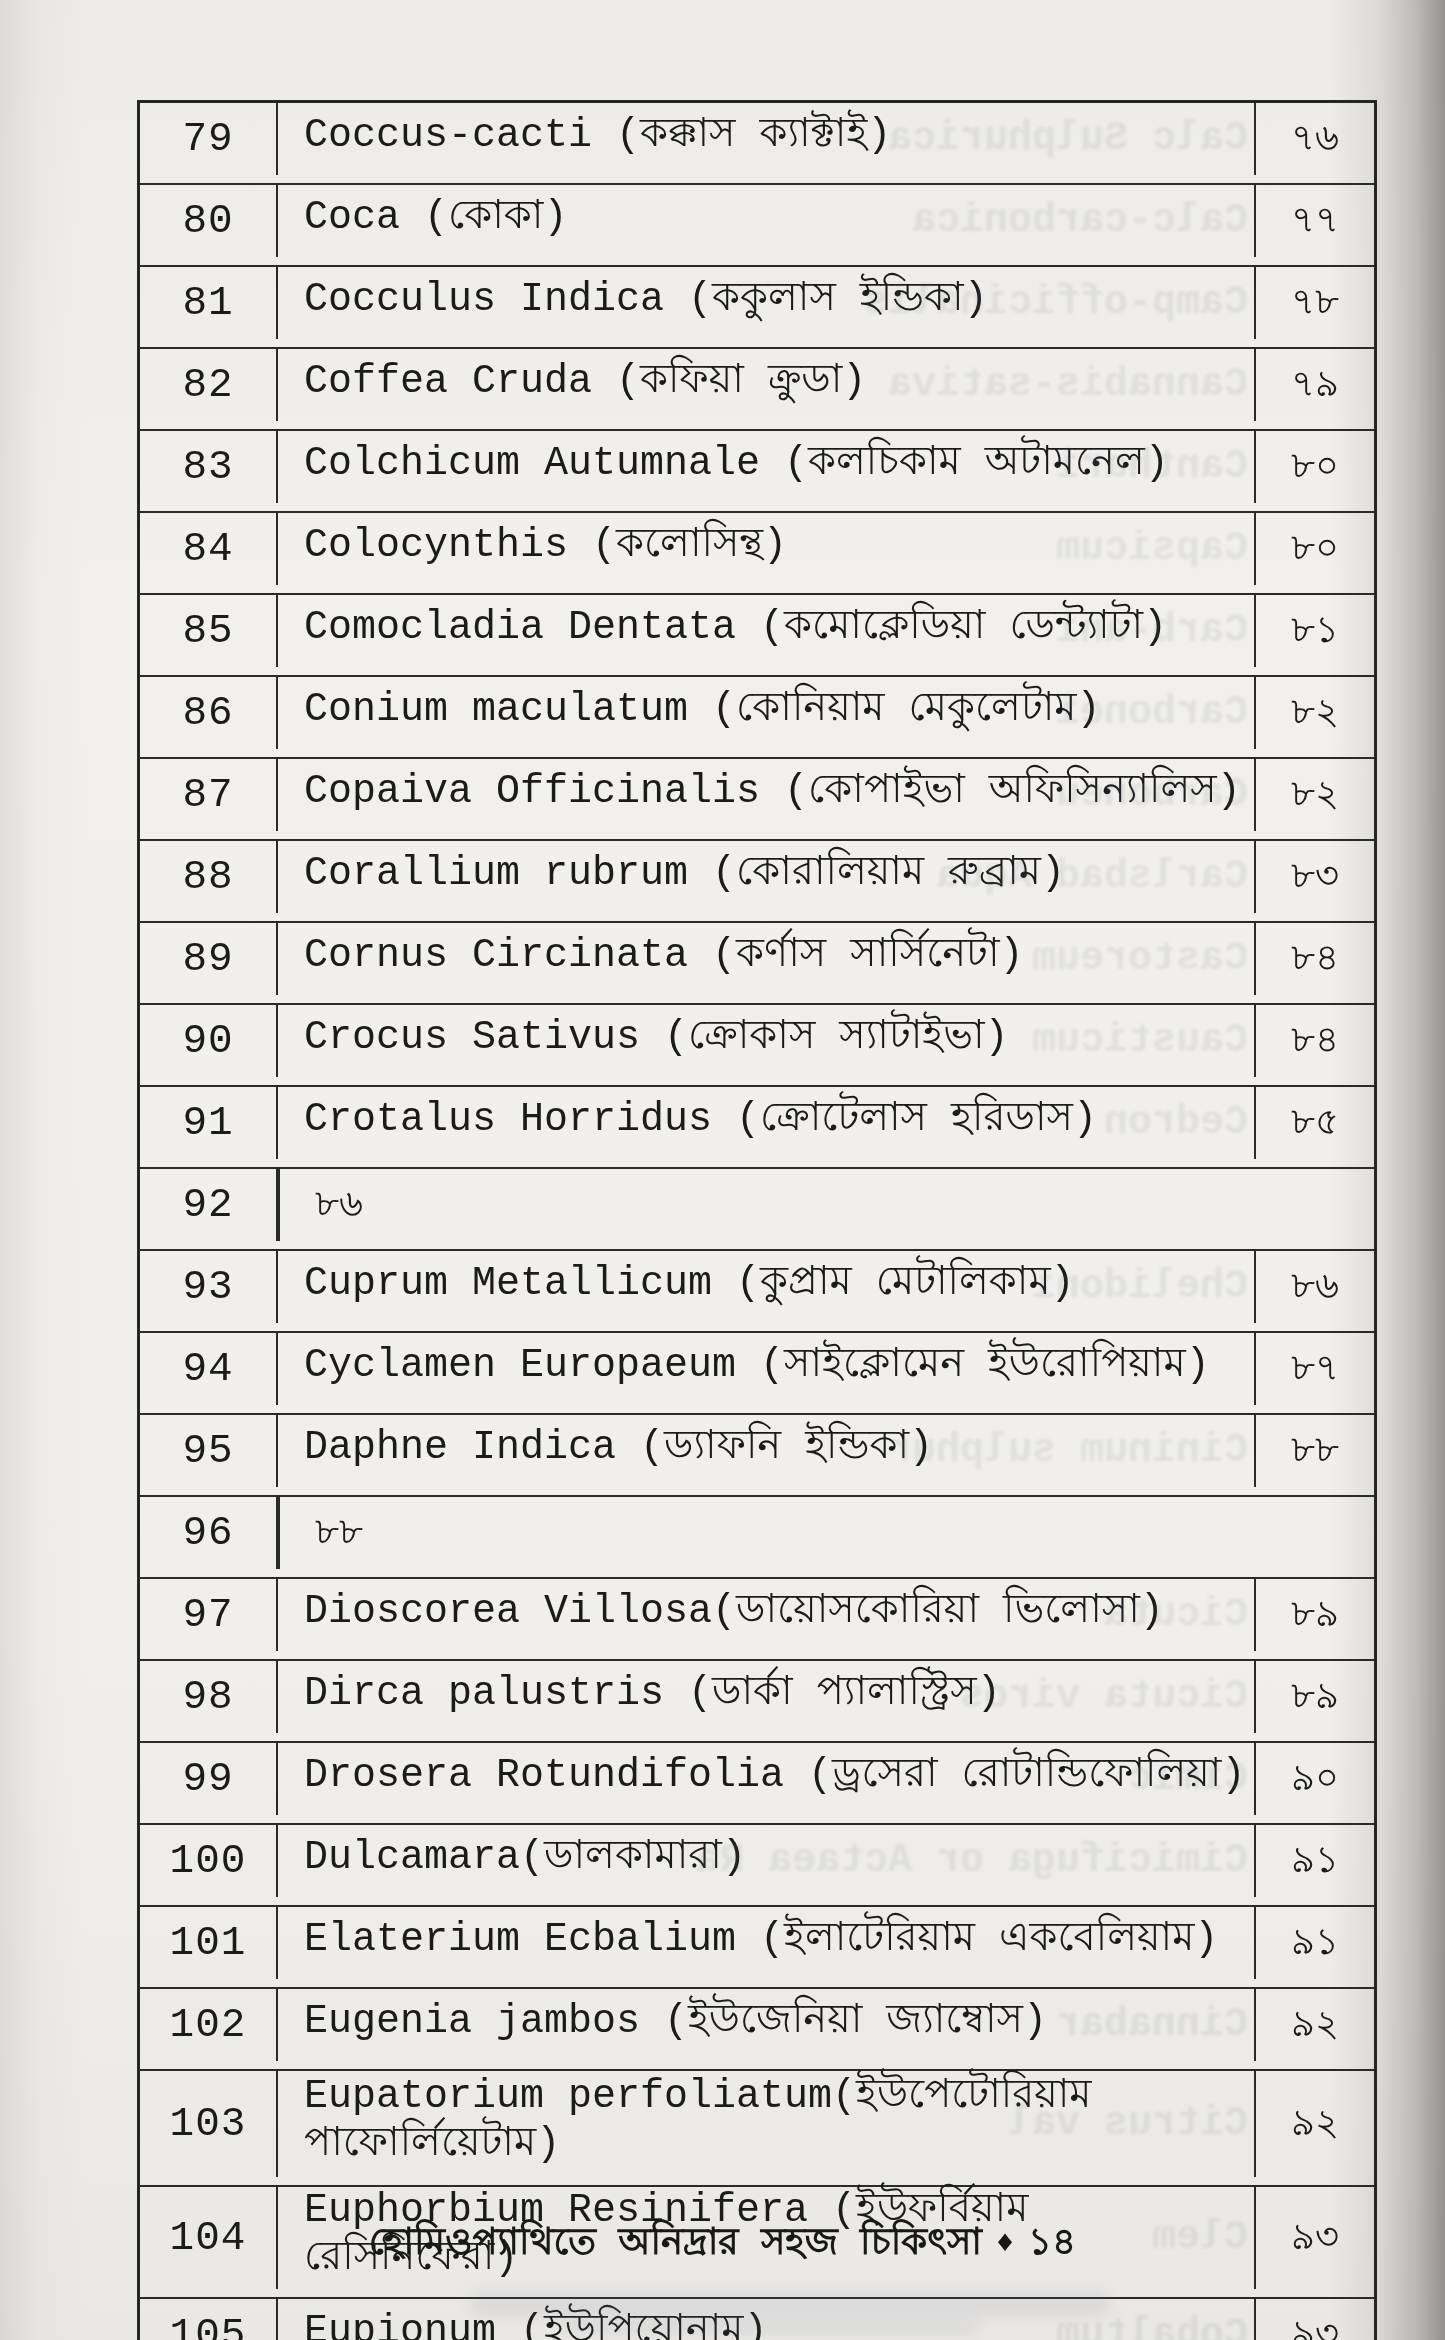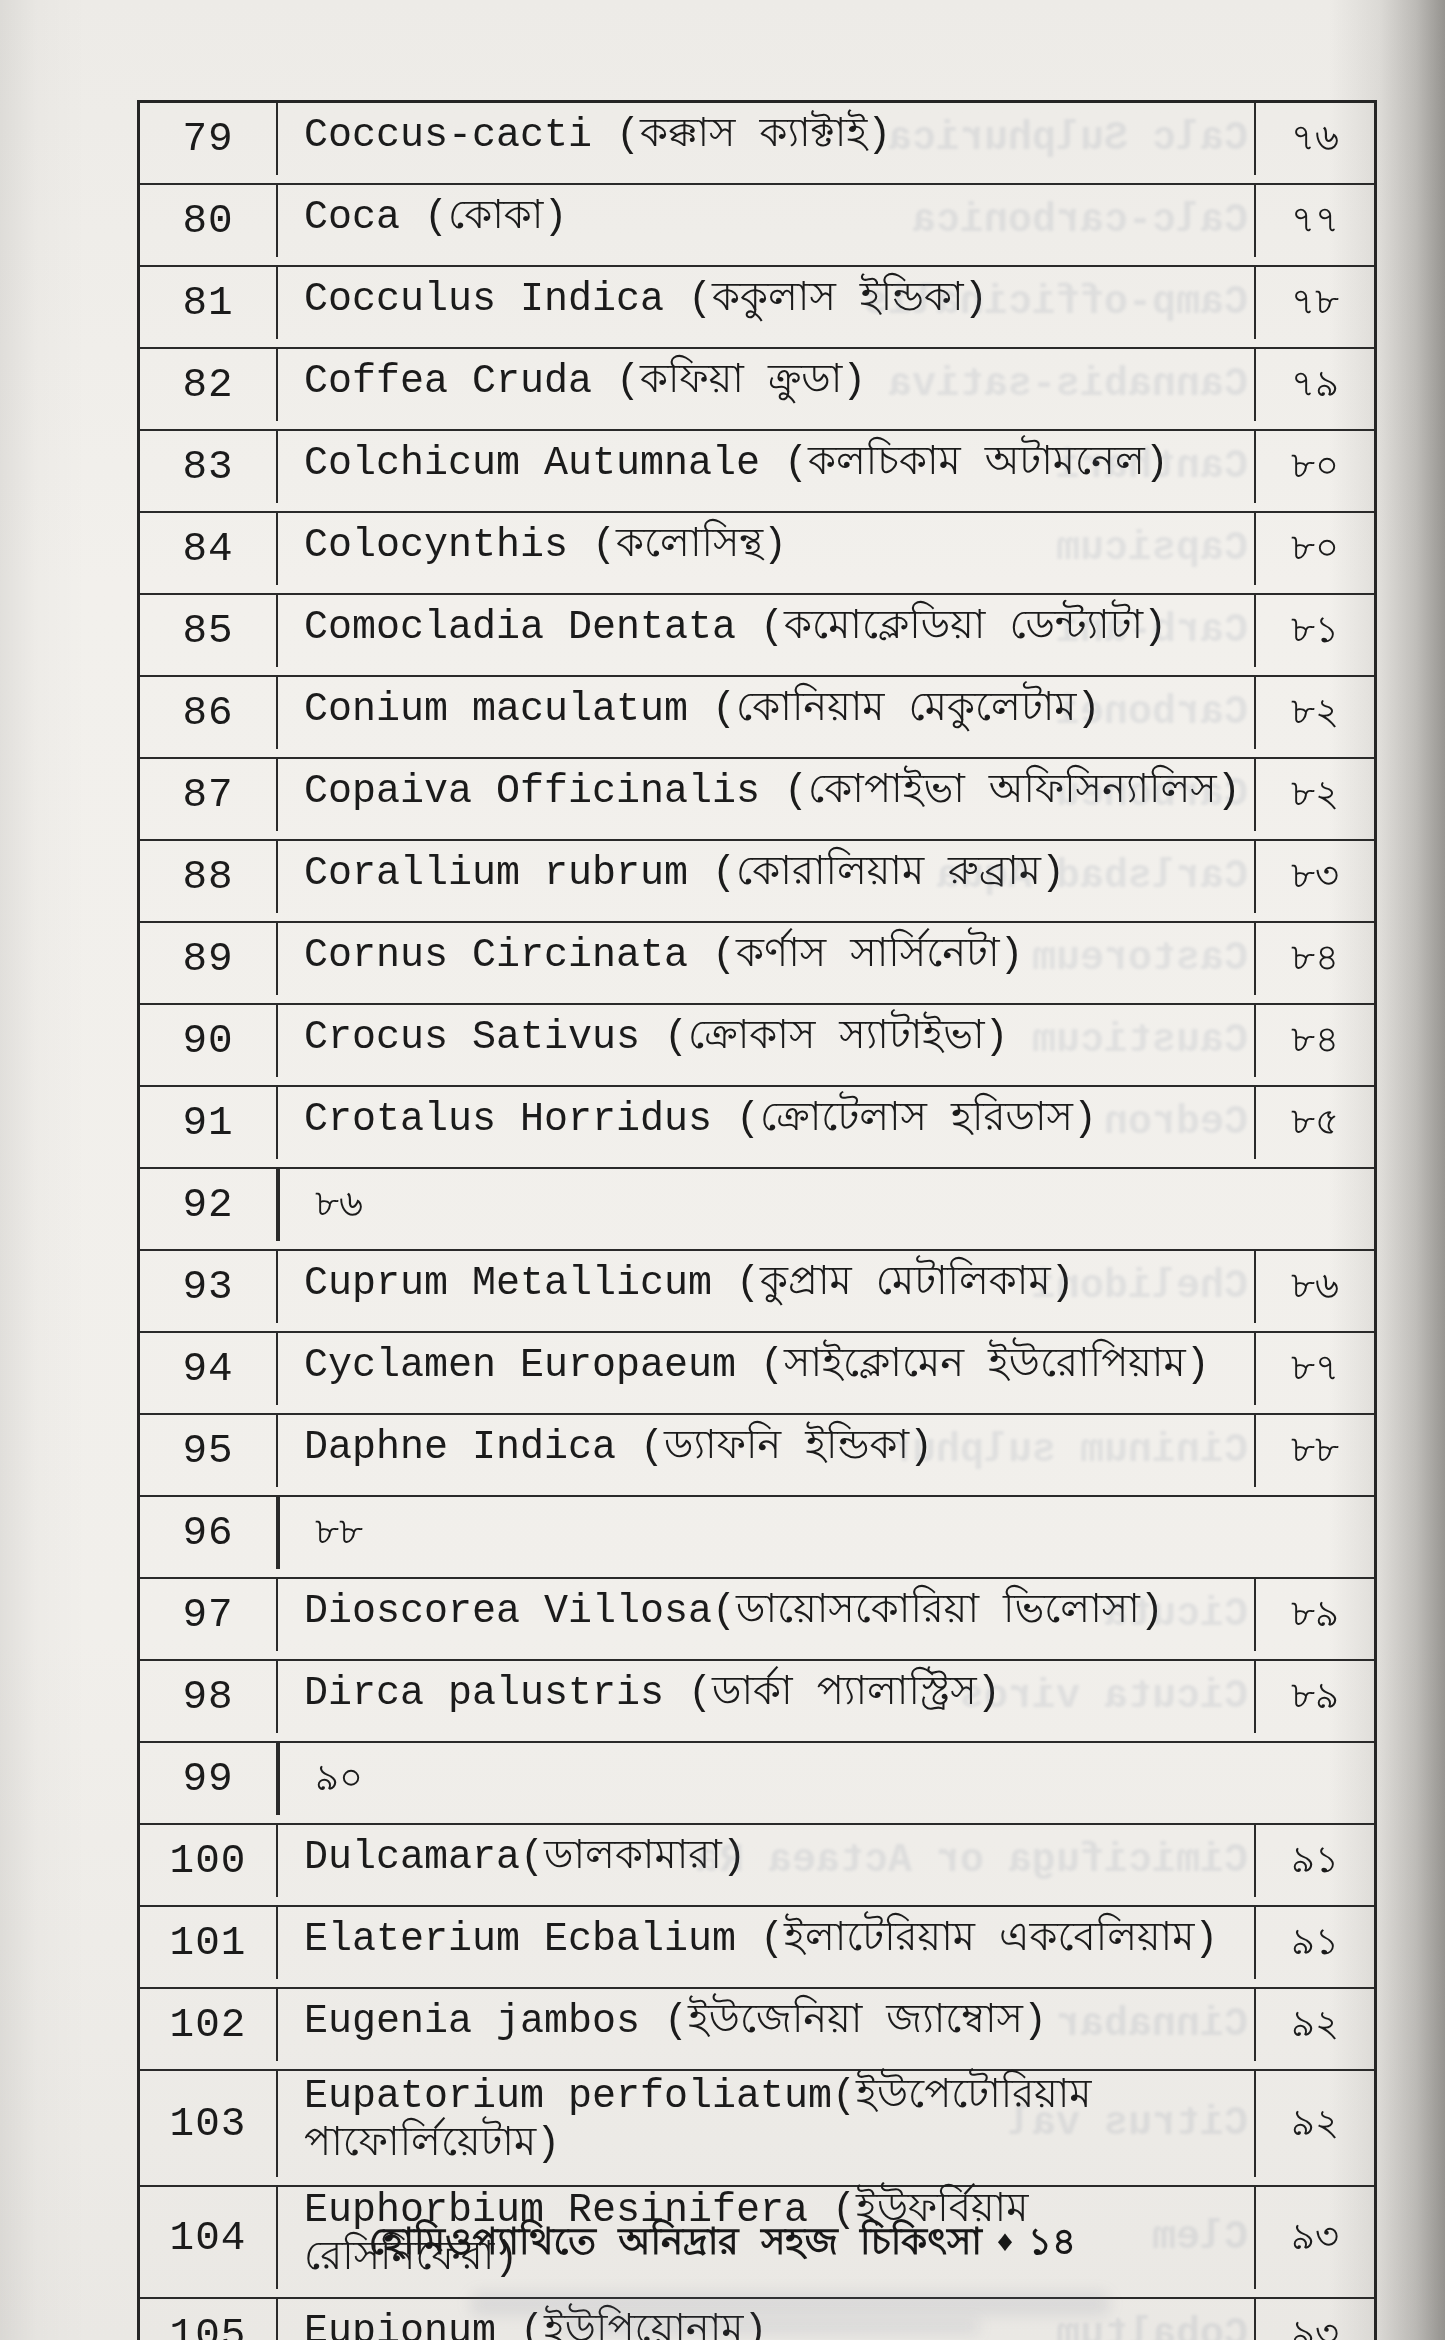--- a/index.html
+++ b/index.html
@@ -316,20 +316,24 @@
       </div>
       <div class="cell cell-page">
         <span class="pg">৮৯</span>
       </div>
     </div>
 
     <div class="row">
       <div class="cell cell-no">
         <span class="no">99</span>
       </div>
+      <div class="cell cell-name">
+        <span class="name">Drosera Rotundifolia (ড্রসেরা রোটান্ডিফোলিয়া)</span>
+        <span class="ghost" aria-hidden="true">Cimic</span>
+      </div>
       <div class="cell cell-page">
         <span class="pg">৯০</span>
       </div>
     </div>
 
     <div class="row">
       <div class="cell cell-no">
         <span class="no">100</span>
       </div>
       <div class="cell cell-name">

